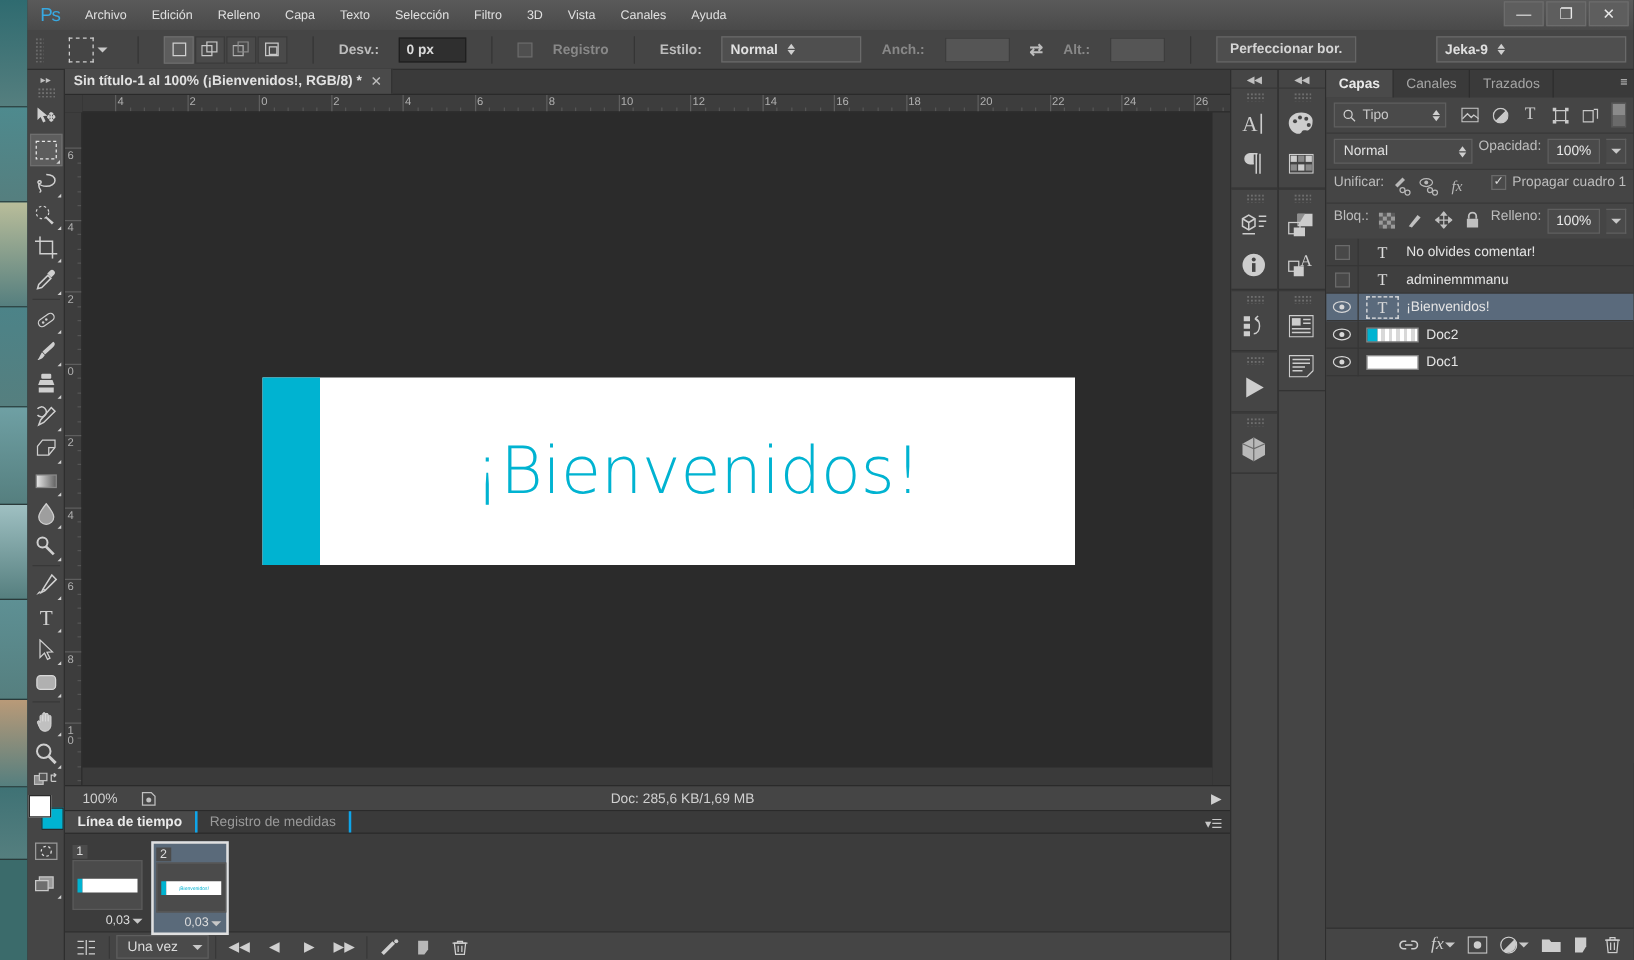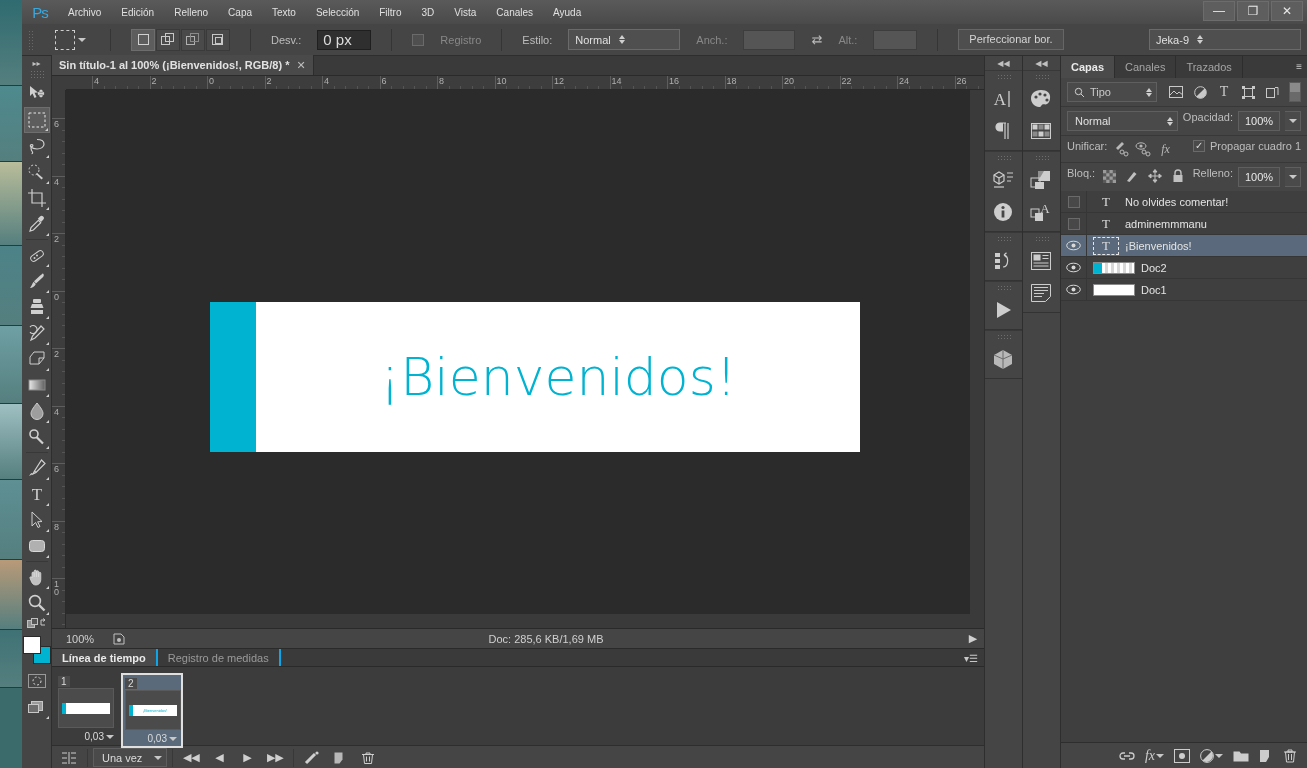--- a/index.html
+++ b/index.html
@@ -33,38 +33,38 @@
   .win-ctrls { position: absolute; right: 4px; top: 1px; display: flex; gap: 2px; }
   .win-btn {
     width: 32px; height: 20px; display: flex; align-items: center; justify-content: center;
     background: #5e5e5e; color: #e8e8e8; font-size: 12px; border: 1px solid #6c6c6c;
   }
 
   
   .optbar {
     position: absolute; left: 22px; top: 24px; width: 1285px; height: 32px;
     background: #454545; border-bottom: 1px solid #2e2e2e;
-    display: flex; align-items: center; padding: 0 6px; gap: 16px;
+    display: flex; align-items: center; padding: 0 6px; gap: 16px; font-weight: bold;
   }
   .grip { width: 7px; height: 20px;
     background-image: radial-gradient(#6e6e6e 40%, transparent 41%);
     background-size: 3px 3px; opacity: .85; }
   .tool-preview { display: flex; align-items: center; gap: 3px; padding: 0 4px; }
   .marq-ico { width: 20px; height: 20px; border: 1px dashed #cfcfcf; }
   .tri-down { width: 0; height: 0; border-left: 4px solid transparent; border-right: 4px solid transparent; border-top: 4px solid #c8c8c8; }
   .vsep { width: 1px; height: 22px; background: #353535; margin: 0 4px; }
   .sel-modes { display: flex; gap: 1px; }
   .sel-mode { width: 24px; height: 22px; background: #4a4a4a; border: 1px solid #3a3a3a; display: flex; align-items: center; justify-content: center; }
   .sel-mode.active { background: #5d5d5d; border-color: #6d6d6d; }
   .sq { width: 11px; height: 11px; border: 1px solid #d0d0d0; }
   .lbl { color: #bdbdbd; font-size: 11px; white-space: nowrap; }
   .lbl.dim { color: #888; }
   .tfield {
     background: #2f2f2f; border: 1px solid #1f1f1f; color: #dcdcdc;
-    height: 20px; line-height: 18px; padding: 0 5px; font-size: 15px;
+    height: 20px; line-height: 18px; padding: 0 5px; font-size: 11px;
   }
   .tfield.empty { background: #555; border-color: #3d3d3d; }
   .chk { width: 12px; height: 12px; background: #4f4f4f; border: 1px solid #6a6a6a; }
   .selbox {
     background: #4f4f4f; border: 1px solid #6a6a6a; color: #e0e0e0; height: 21px;
     display: flex; align-items: center; padding: 0 4px 0 6px; gap: 8px; font-size: 11px;
   }
   .stepper { display: flex; flex-direction: column; gap: 1px; }
   .st-up { width:0;height:0;border-left:3px solid transparent;border-right:3px solid transparent;border-bottom:4px solid #cfcfcf; }
   .st-dn { width:0;height:0;border-left:3px solid transparent;border-right:3px solid transparent;border-top:4px solid #cfcfcf; }

